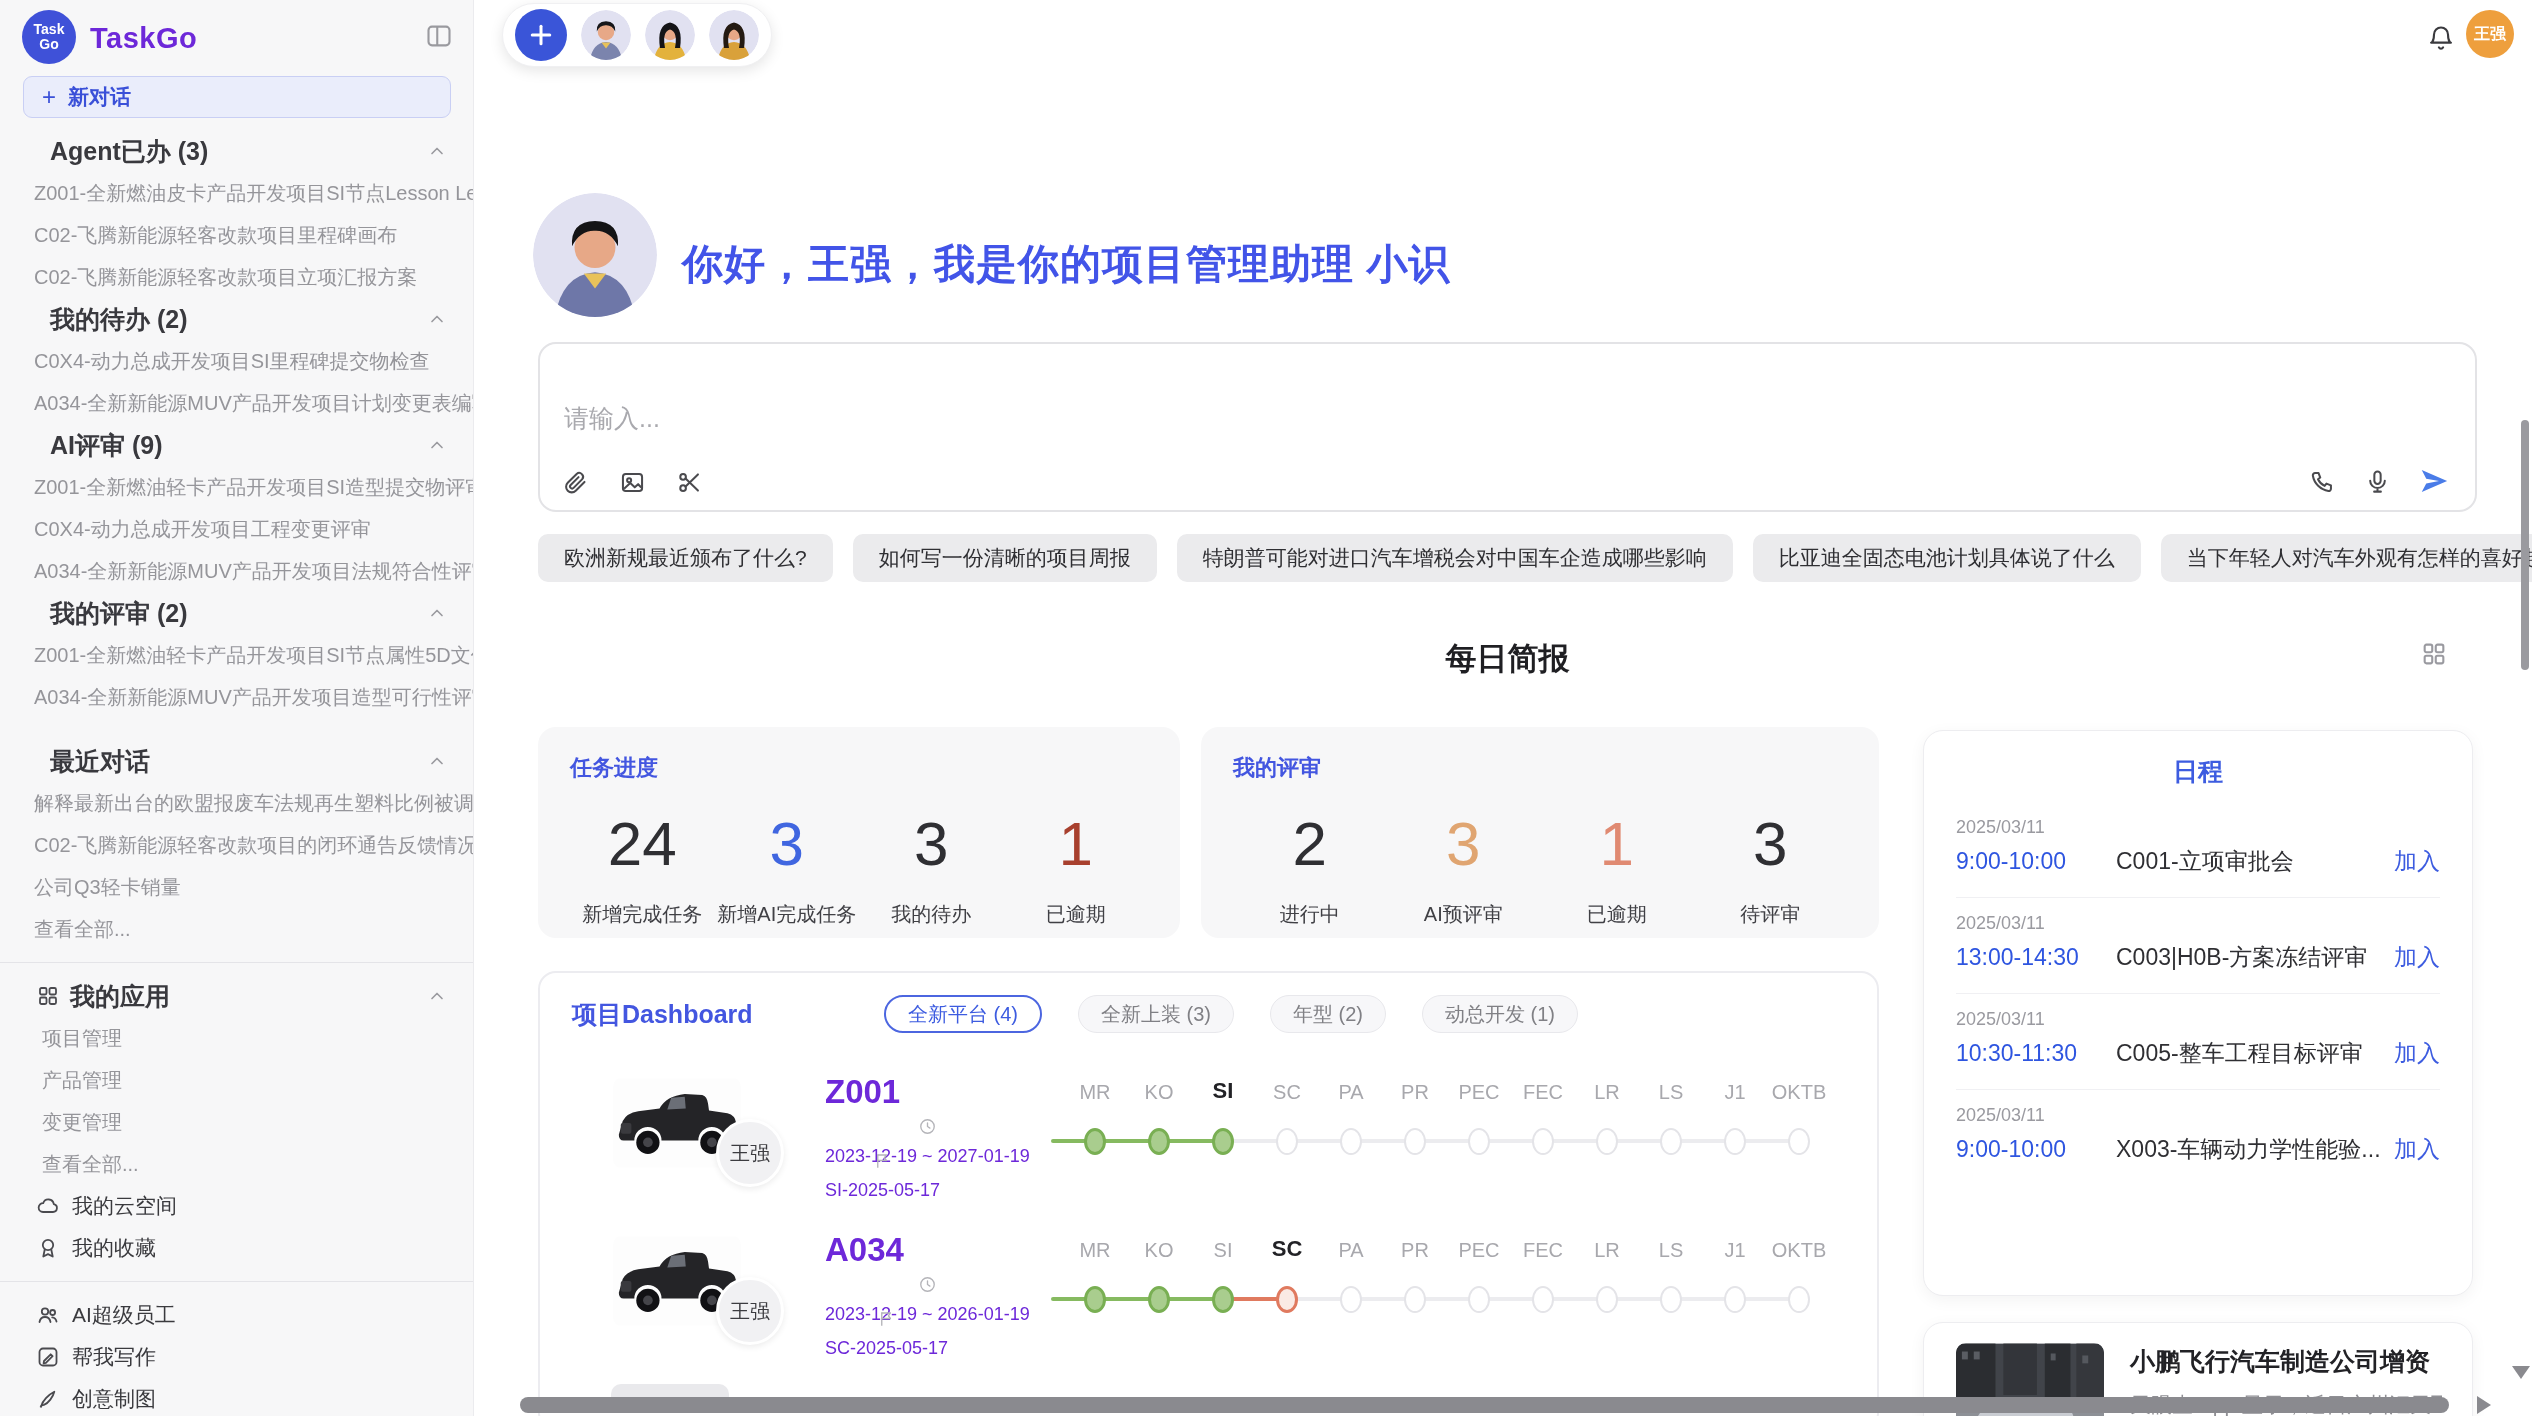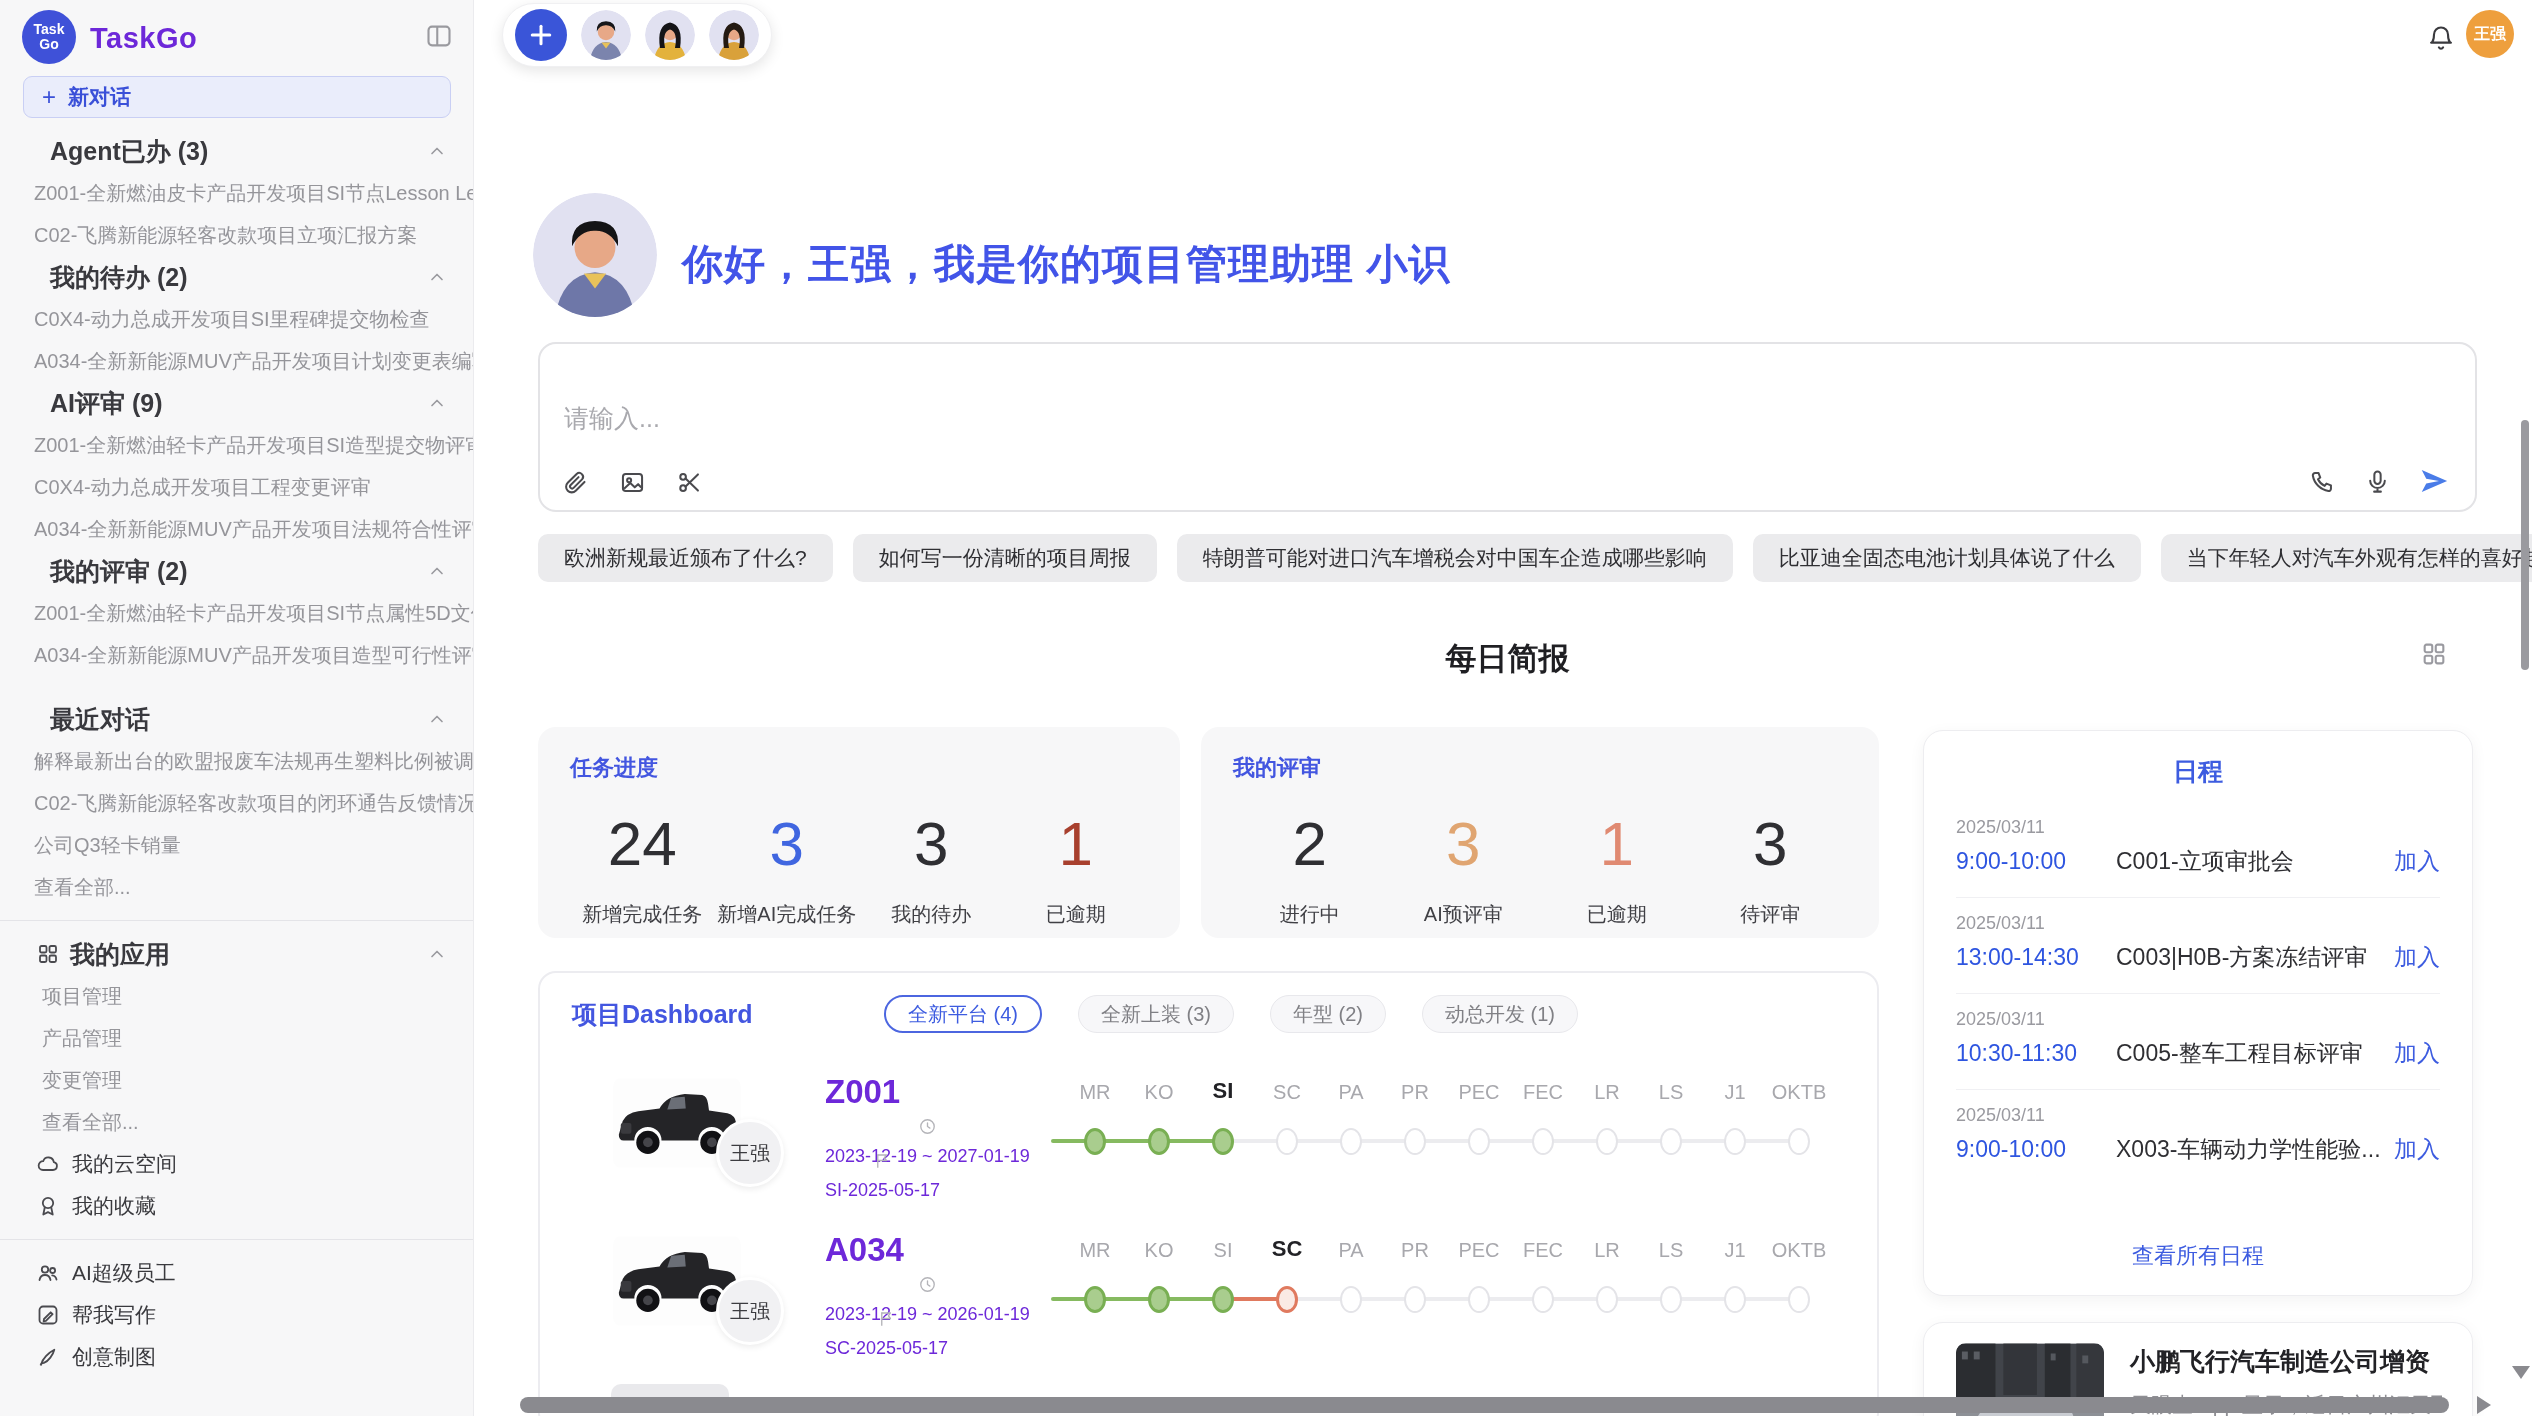--- a/index.html
+++ b/index.html
@@ -156,20 +156,21 @@
       <div id="sb-sections">
           <div class="sb-head">
             <span>Agent已办 (3)</span>
             <span class="icn sb-chev">
               <svg viewBox="0 0 24 24" fill="none" stroke="currentColor" stroke-width="2" stroke-linecap="round" stroke-linejoin="round">
                 <polyline points="6,15 12,9 18,15"></polyline>
               </svg>
             </span>
           </div>
           <div class="sb-item">Z001-全新燃油皮卡产品开发项目SI节点Lesson Learn报告</div>
+          <div class="sb-item">C02-飞腾新能源轻客改款项目里程碑画布</div>
           <div class="sb-item">C02-飞腾新能源轻客改款项目立项汇报方案</div>
           <div class="sb-head">
             <span>我的待办 (2)</span>
             <span class="icn sb-chev">
               <svg viewBox="0 0 24 24" fill="none" stroke="currentColor" stroke-width="2" stroke-linecap="round" stroke-linejoin="round">
                 <polyline points="6,15 12,9 18,15"></polyline>
               </svg>
             </span>
           </div>
           <div class="sb-item">C0X4-动力总成开发项目SI里程碑提交物检查</div>
@@ -610,21 +611,20 @@
         </div>
         <div class="event">
           <div class="ev-date">2025/03/11</div>
           <div class="ev-row">
             <div class="ev-time">9:00-10:00</div>
             <div class="ev-name">X003-车辆动力学性能验...</div>
             <div class="ev-join">加入</div>
           </div>
         </div>
       </div>
-    <div id="sched-viewall">查看所有日程</div>
   </div>
   <div id="news-card" class="rcard">
     <div id="news-img">
         <svg viewBox="0 0 150 94">
           <rect width="150" height="94" fill="#41444a"></rect>
           <rect x="0" y="0" width="40" height="60" fill="#2b2d31"></rect>
           <rect x="48" y="0" width="34" height="52" fill="#33353a"></rect>
           <rect x="90" y="0" width="26" height="56" fill="#2b2d31"></rect>
           <rect x="122" y="0" width="28" height="64" fill="#35373c"></rect>
           <rect x="6" y="8" width="6" height="8" fill="#5a5d63"></rect>

